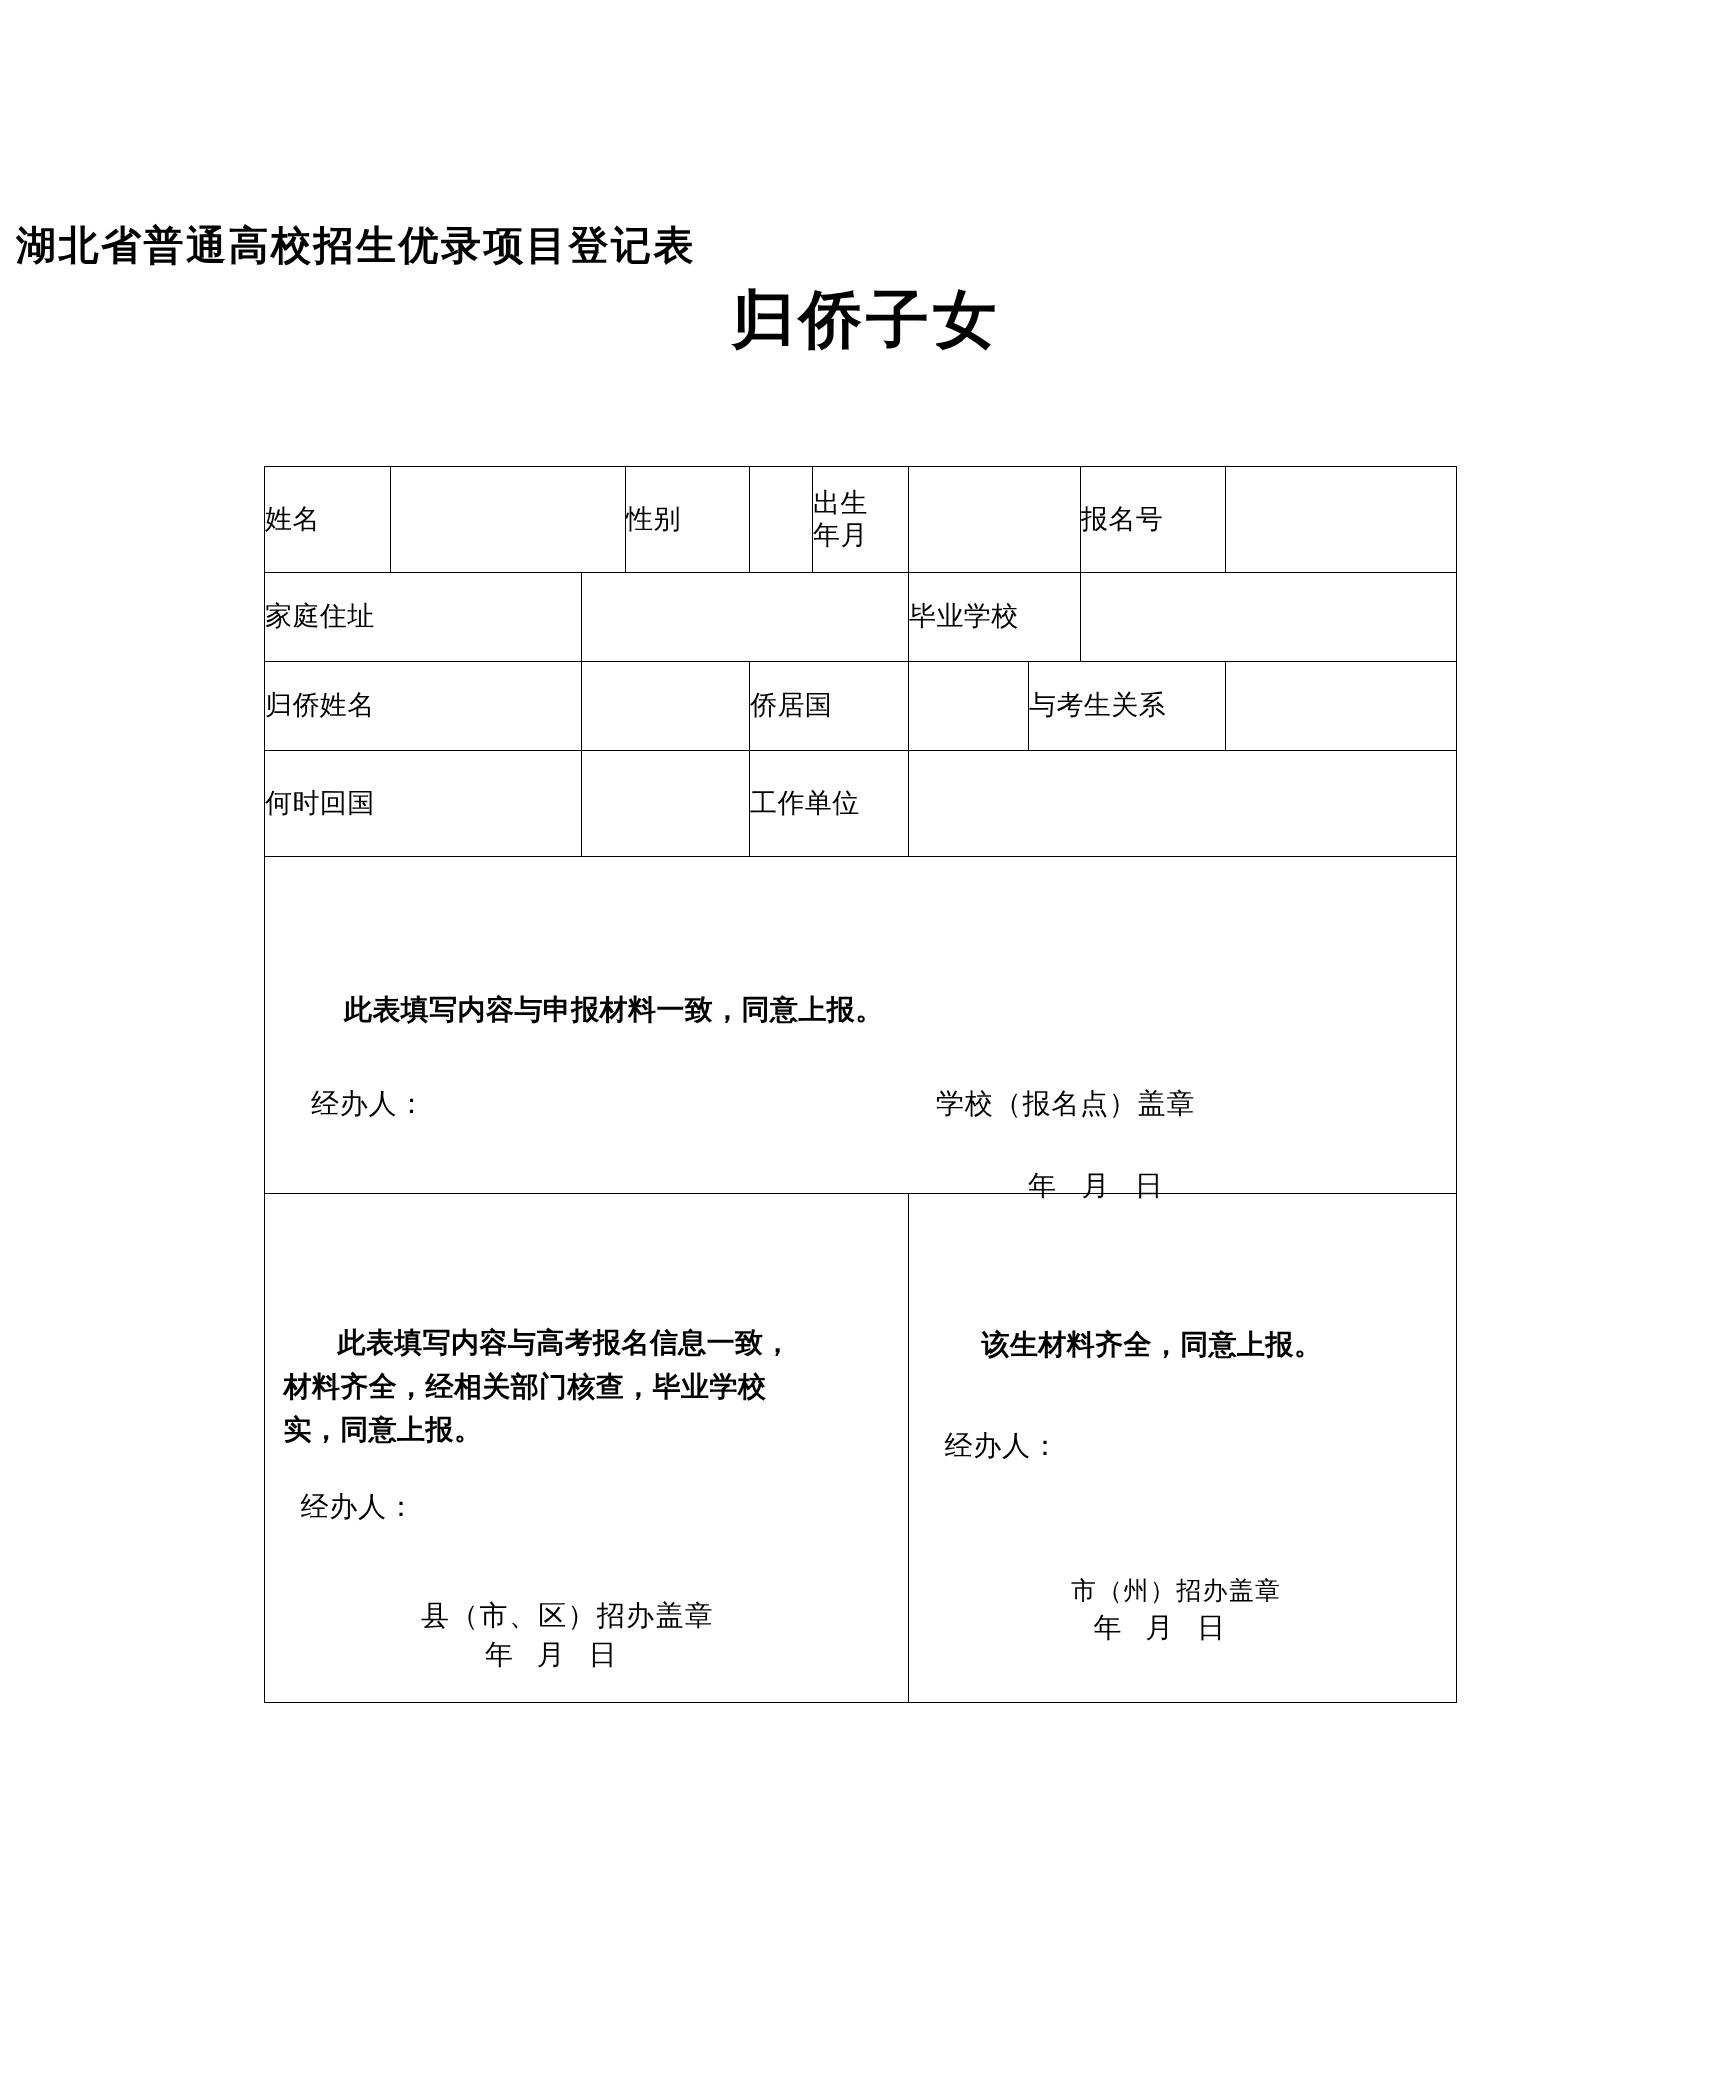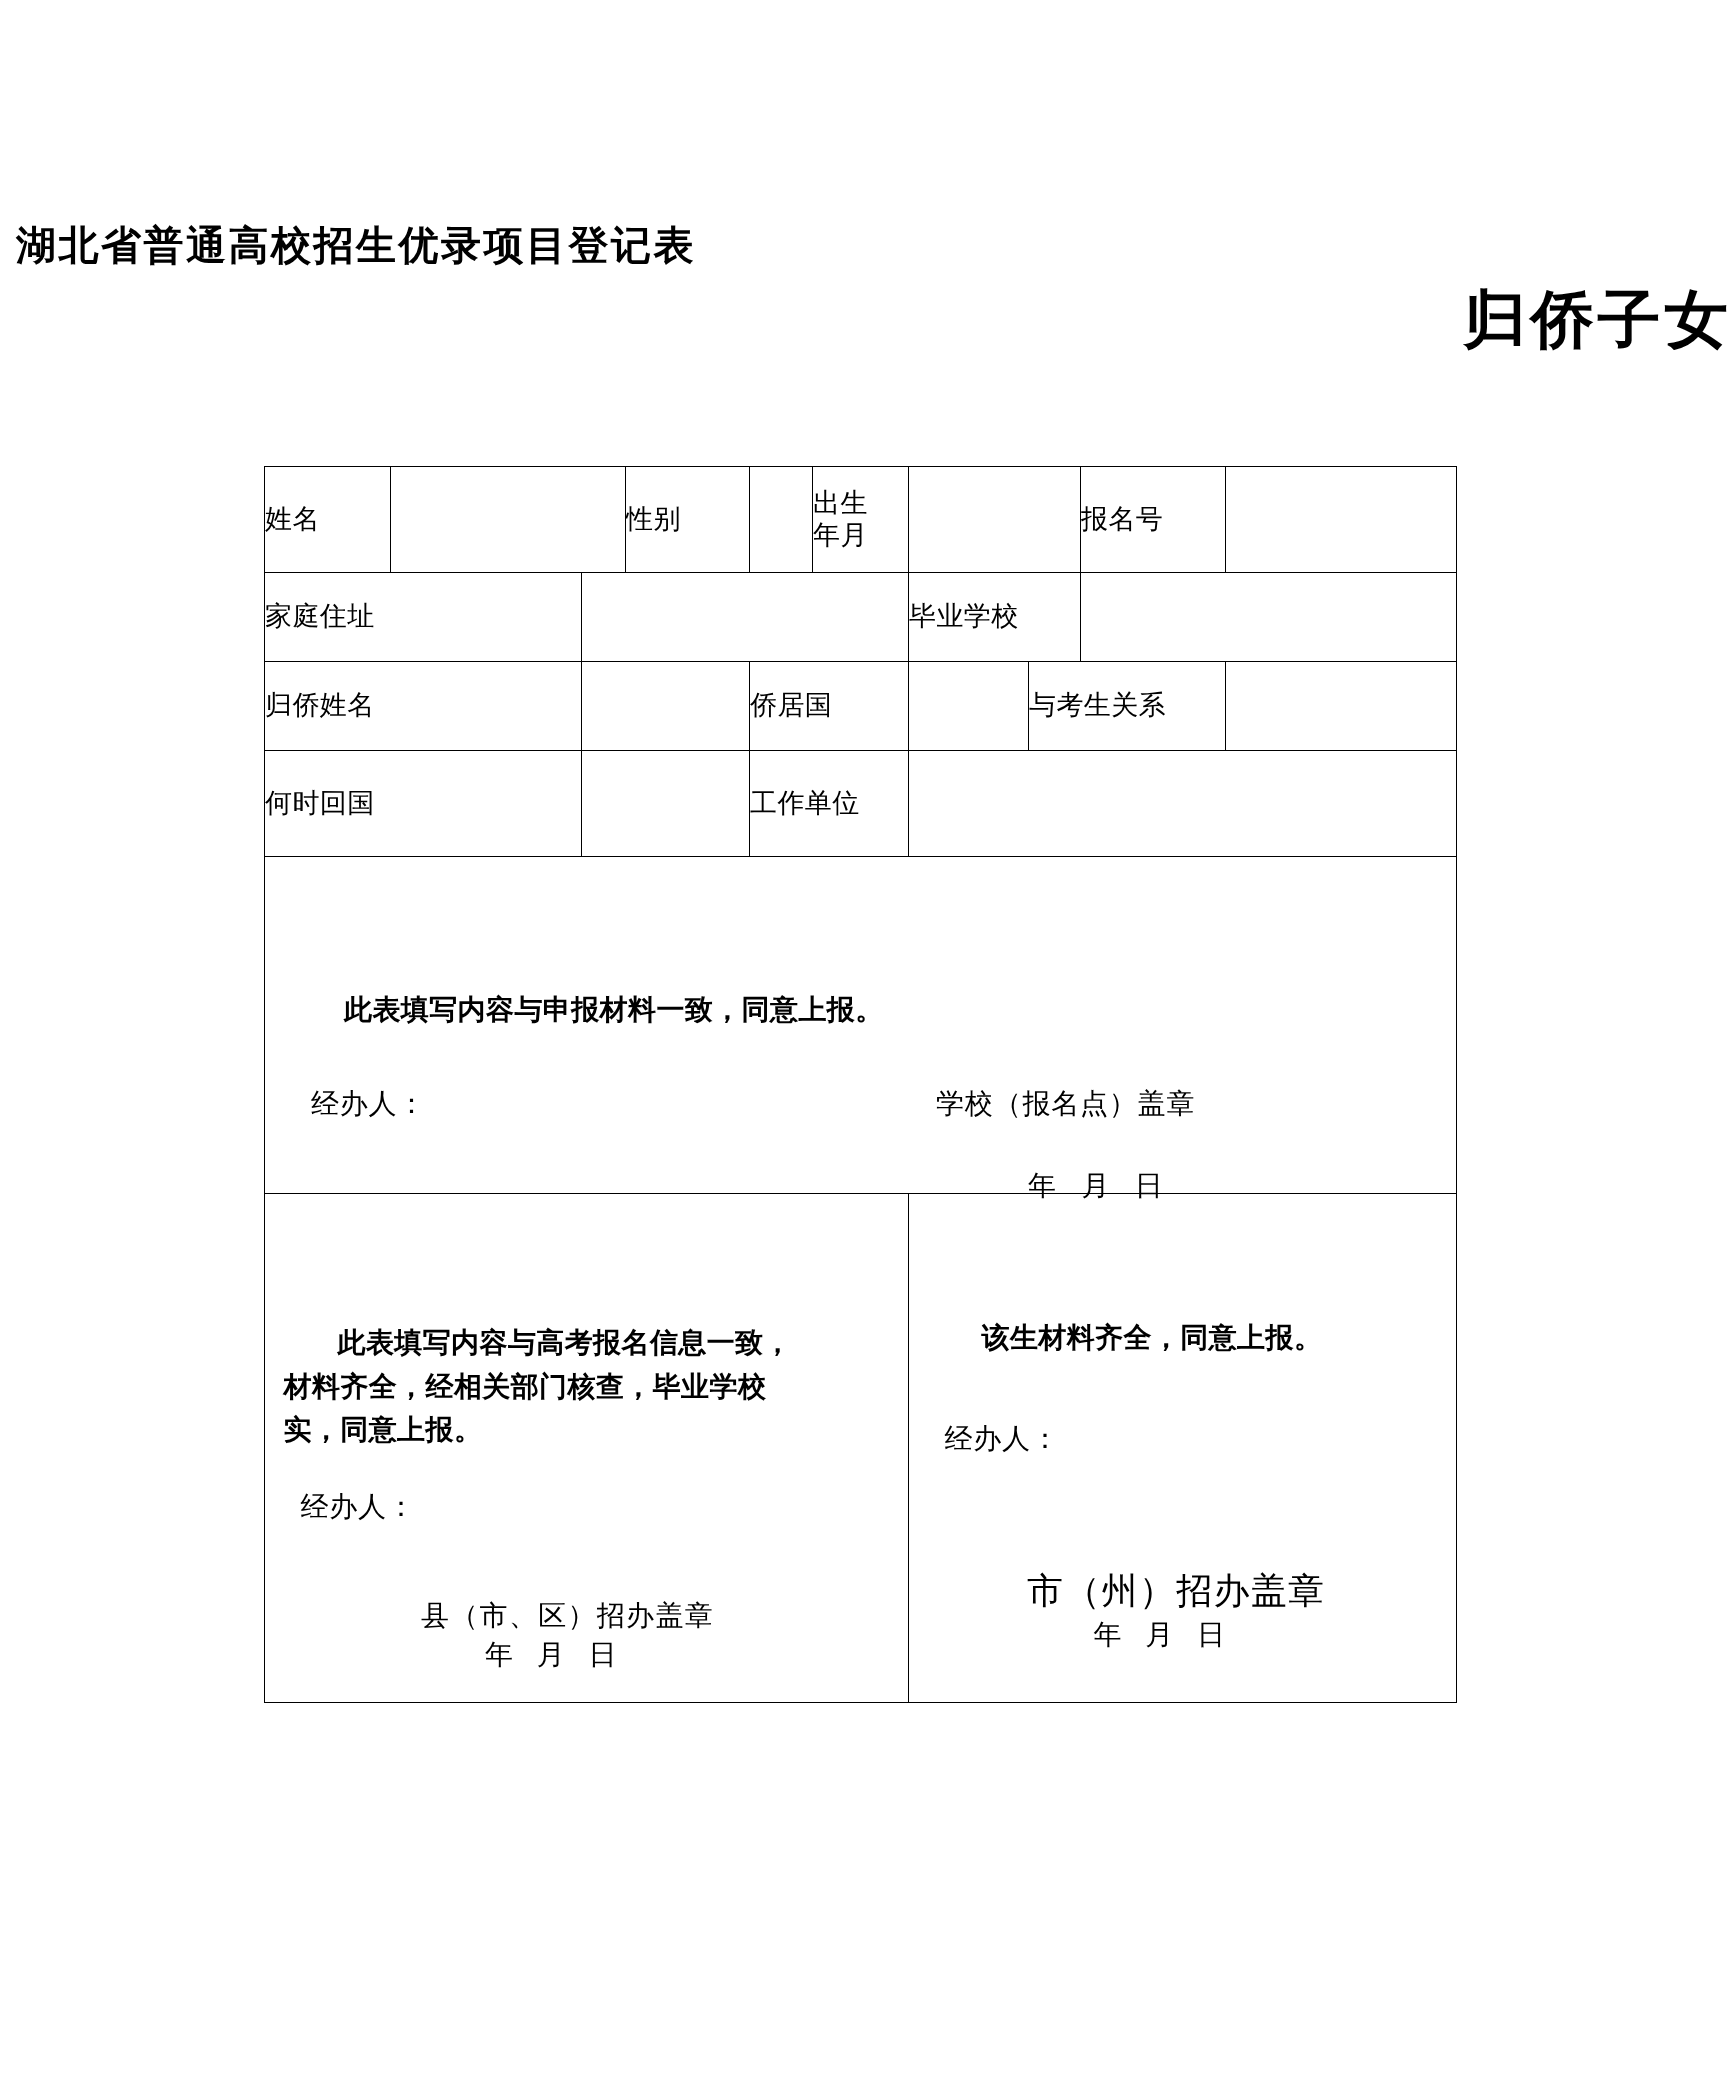--- a/index.html
+++ b/index.html
@@ -30,21 +30,21 @@
     font-weight: bold;
     letter-spacing: 2.5px;
     font-family: "DejaVu Serif", "Liberation Serif", serif;
     padding-left: 16px;
   }
   .title-sub {
     position: absolute;
     left: 0;
     top: 277px;
     width: 1732px;
-    text-align: right;
+    text-align: center;
     font-size: 63px;
     font-weight: bold;
     letter-spacing: 4.2px;
     font-family: "DejaVu Serif", "Liberation Serif", serif;
   }
 
   
   .region-line {
     position: absolute;
     top: 405px;
@@ -174,21 +174,21 @@
   .blk-br .indent { text-indent: 54px; }
   .br-sig {
     margin-top: 63px;
     padding-left: 17px;
     font-size: 28px;
     letter-spacing: 0.8px;
   }
   .br-stamp {
     margin-top: 114px;
     text-align: center;
-    font-size: 36px;
+    font-size: 25px;
     letter-spacing: 1.3px;
     padding-right: 12.6px;
   }
   .br-date {
     margin-top: 5.9px;
     text-align: center;
     font-size: 28px;
     letter-spacing: 8.4px;
     padding-right: 38px;
   }

